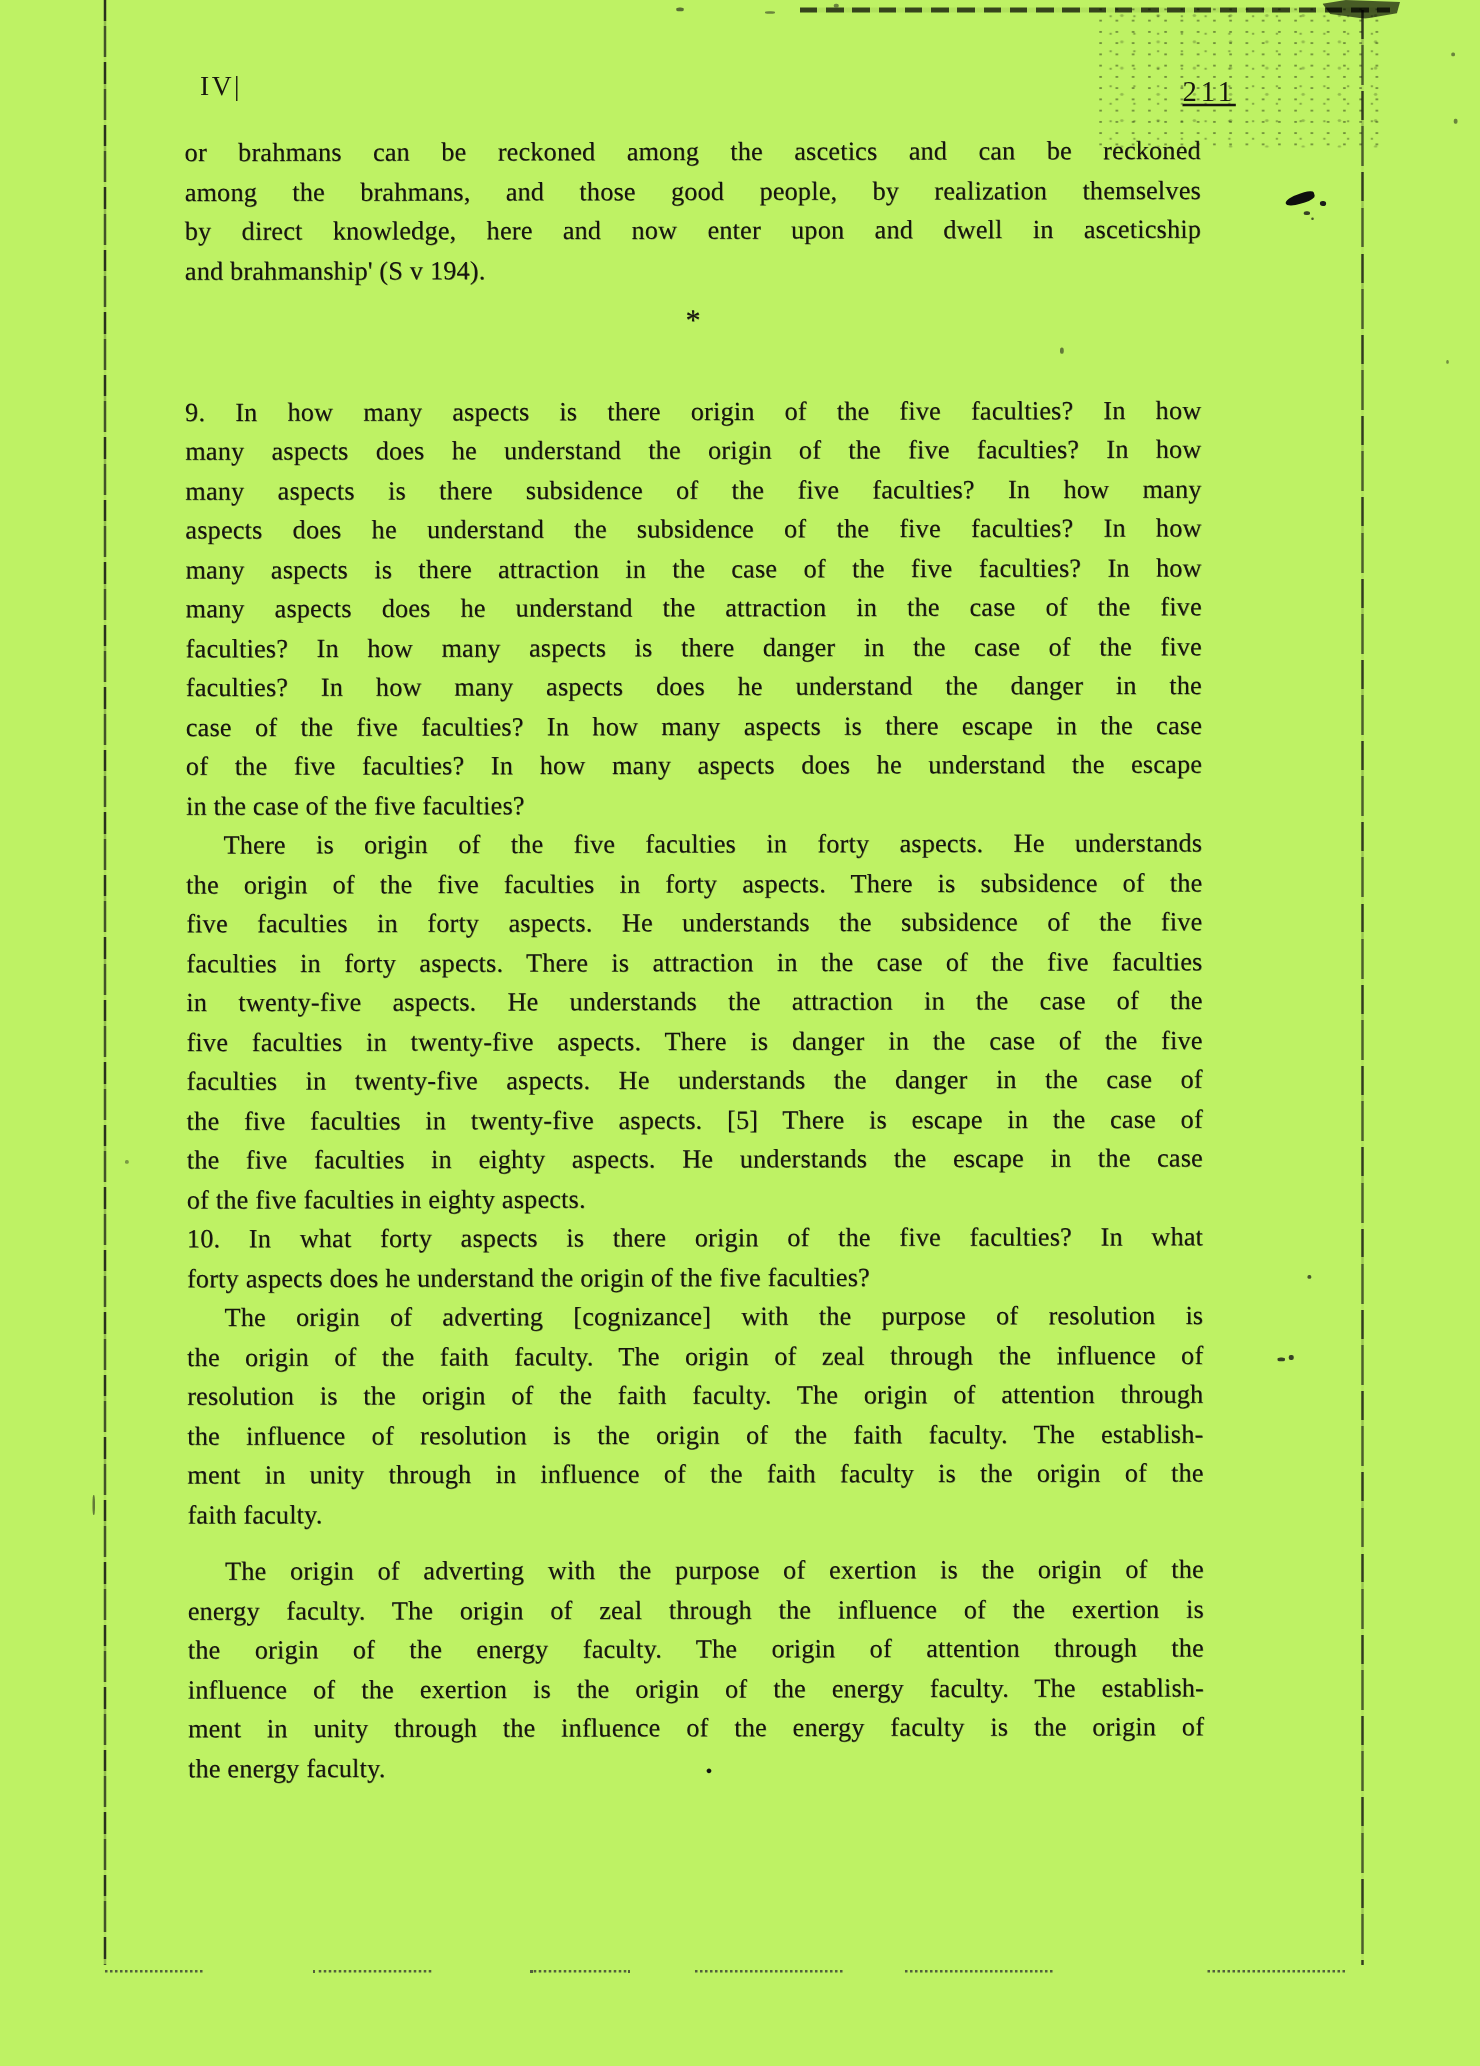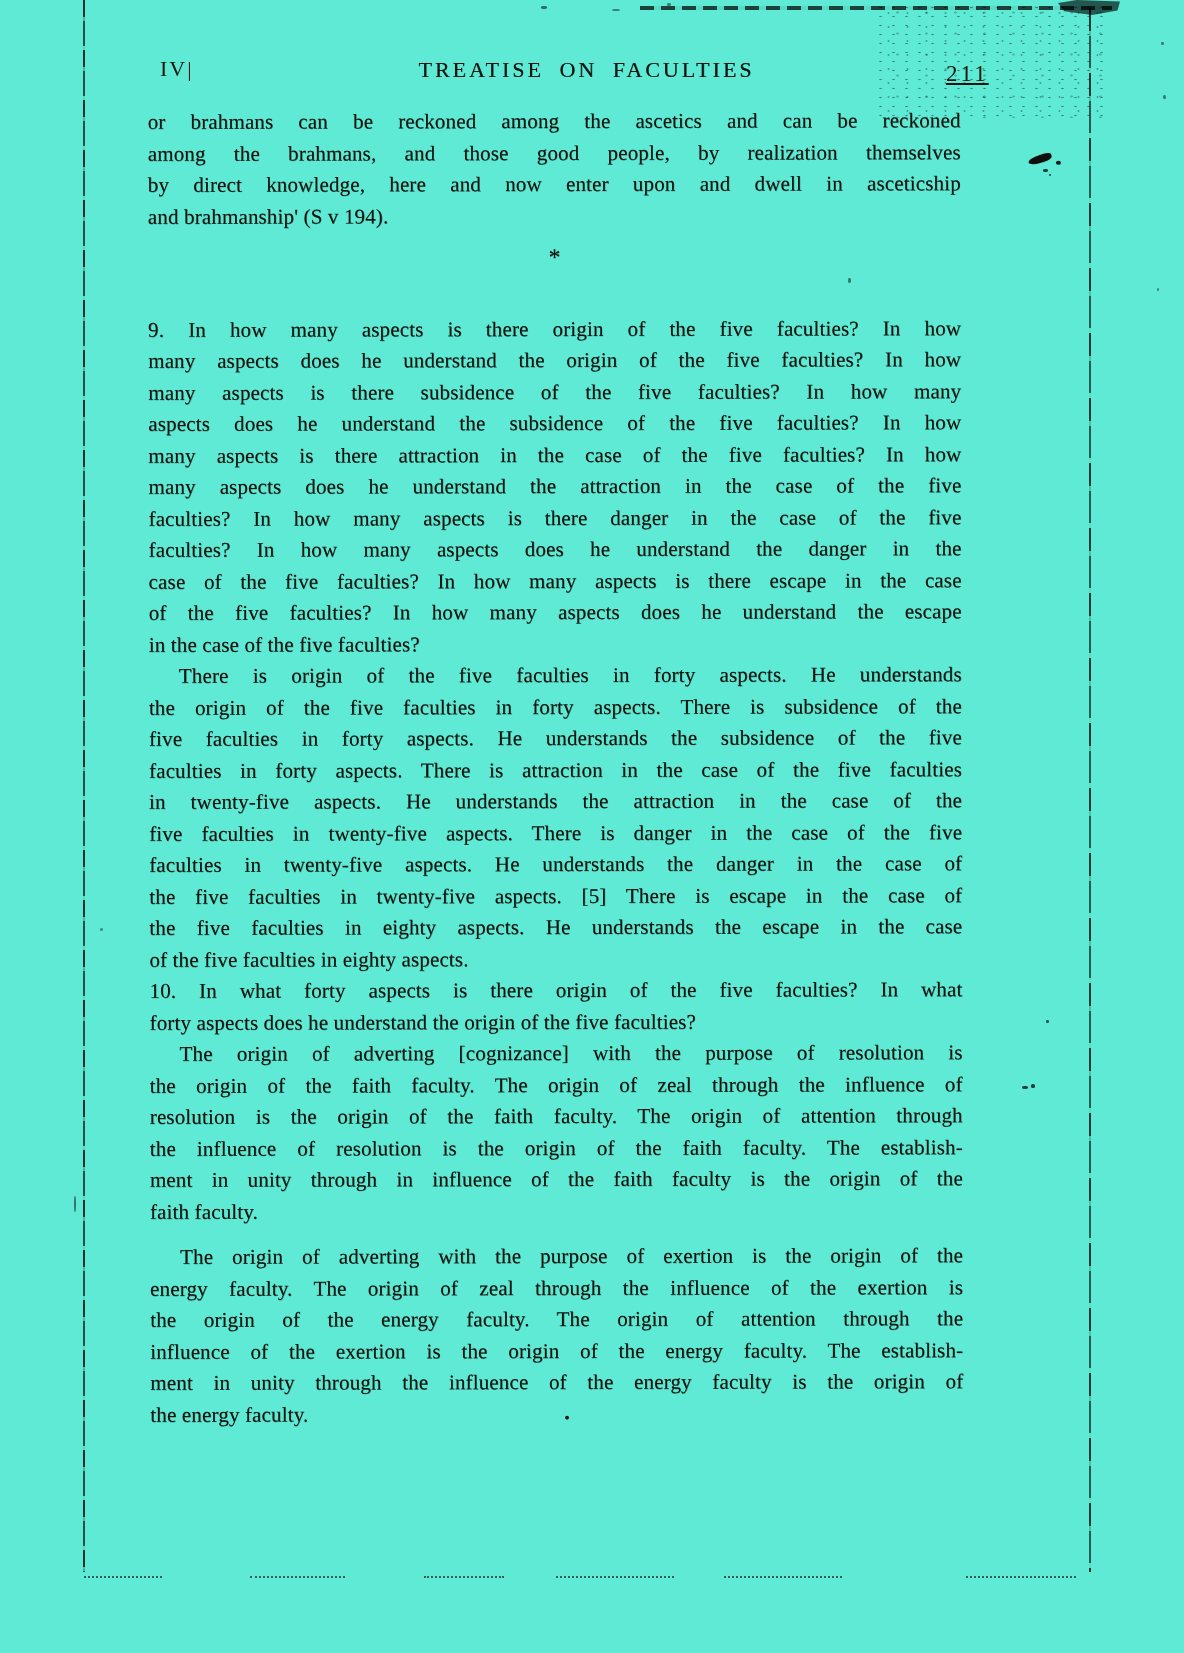--- a/index.html
+++ b/index.html
@@ -1,21 +1,21 @@
 <!DOCTYPE html>
 <html><head>
 <meta charset="utf-8">
 <style>
   html, body { margin: 0; padding: 0; background: #ffffff; }
 
   .scan {
     position: relative;
     width: 1184px;
     height: 1653px;
-    background: #5eead4;
+    background: #bef264;
     overflow: hidden;
     font-family: "Liberation Serif", "DejaVu Serif", serif;
     color: #17150f;
   }
 
   
   .rule-left {
     position: absolute; left: 83px; top: 0; width: 2px; height: 1572px;
     background: repeating-linear-gradient(180deg,
       rgba(15,15,15,.85) 0 17px, rgba(15,15,15,.25) 17px 21px,
@@ -119,21 +119,20 @@
 
   <div class="rule-left"></div>
   <div class="rule-right"></div>
 
   <div class="noise-tr"></div>
   <div class="noise-bar"></div>
   <div class="corner-blob"></div>
   <div class="smudge"></div>
 
   <span class="folio">IV|</span>
-  <div class="running-title">TREATISE ON FACULTIES</div>
   <span class="page-number">211</span>
 
   <main class="text-column">
       <div class="para">
         <div class="line">or brahmans can be reckoned among the ascetics and can be reckoned</div>
         <div class="line">among the brahmans, and those good people, by realization themselves</div>
         <div class="line">by direct knowledge, here and now enter upon and dwell in asceticship</div>
         <div class="line last">and brahmanship' (S v 194).</div>
       </div>
       <div class="separator">*</div>

